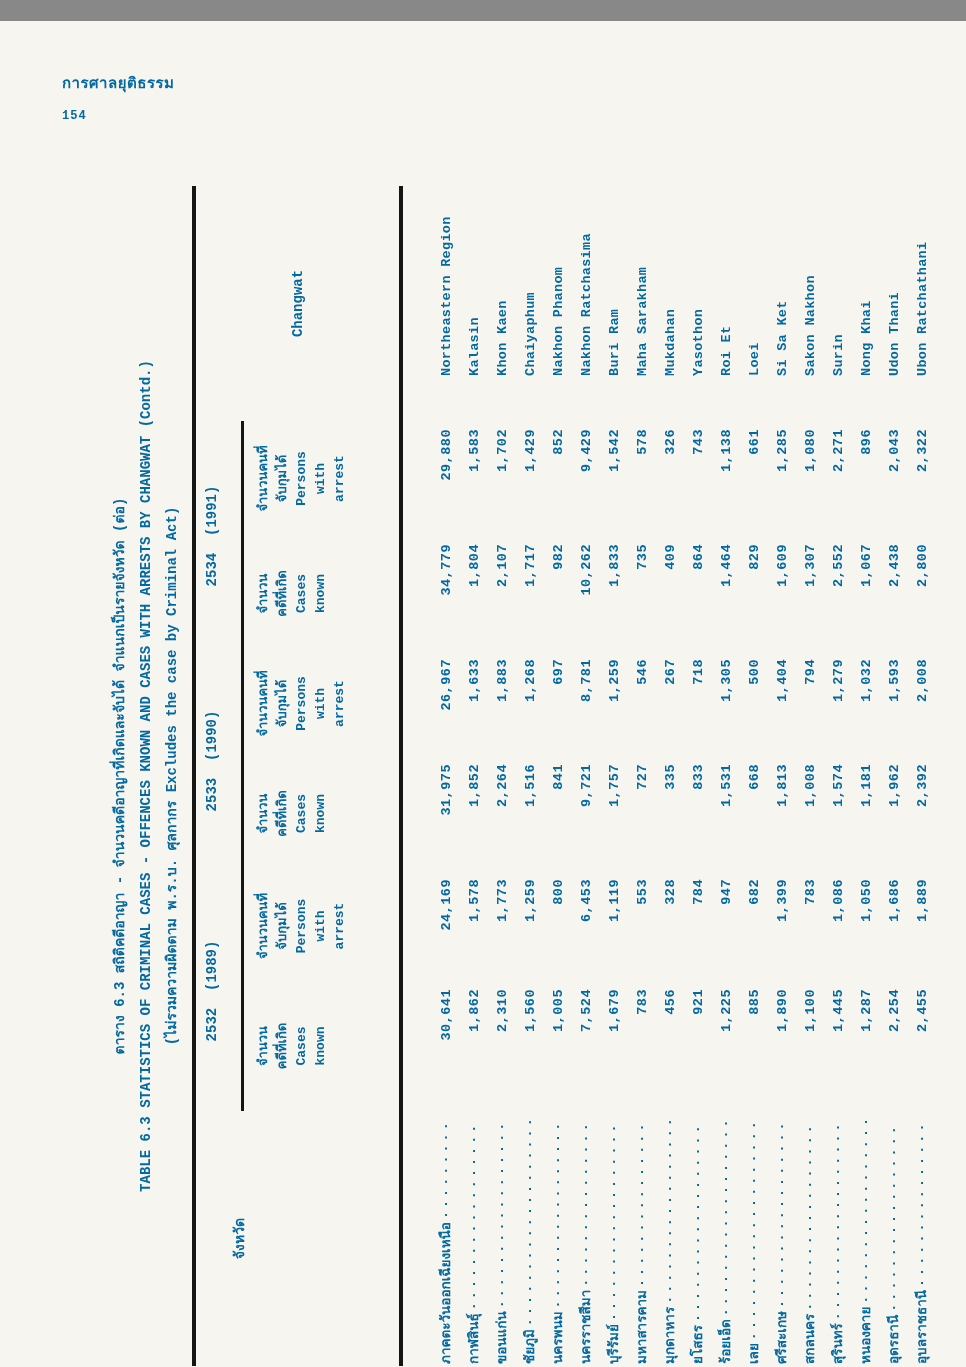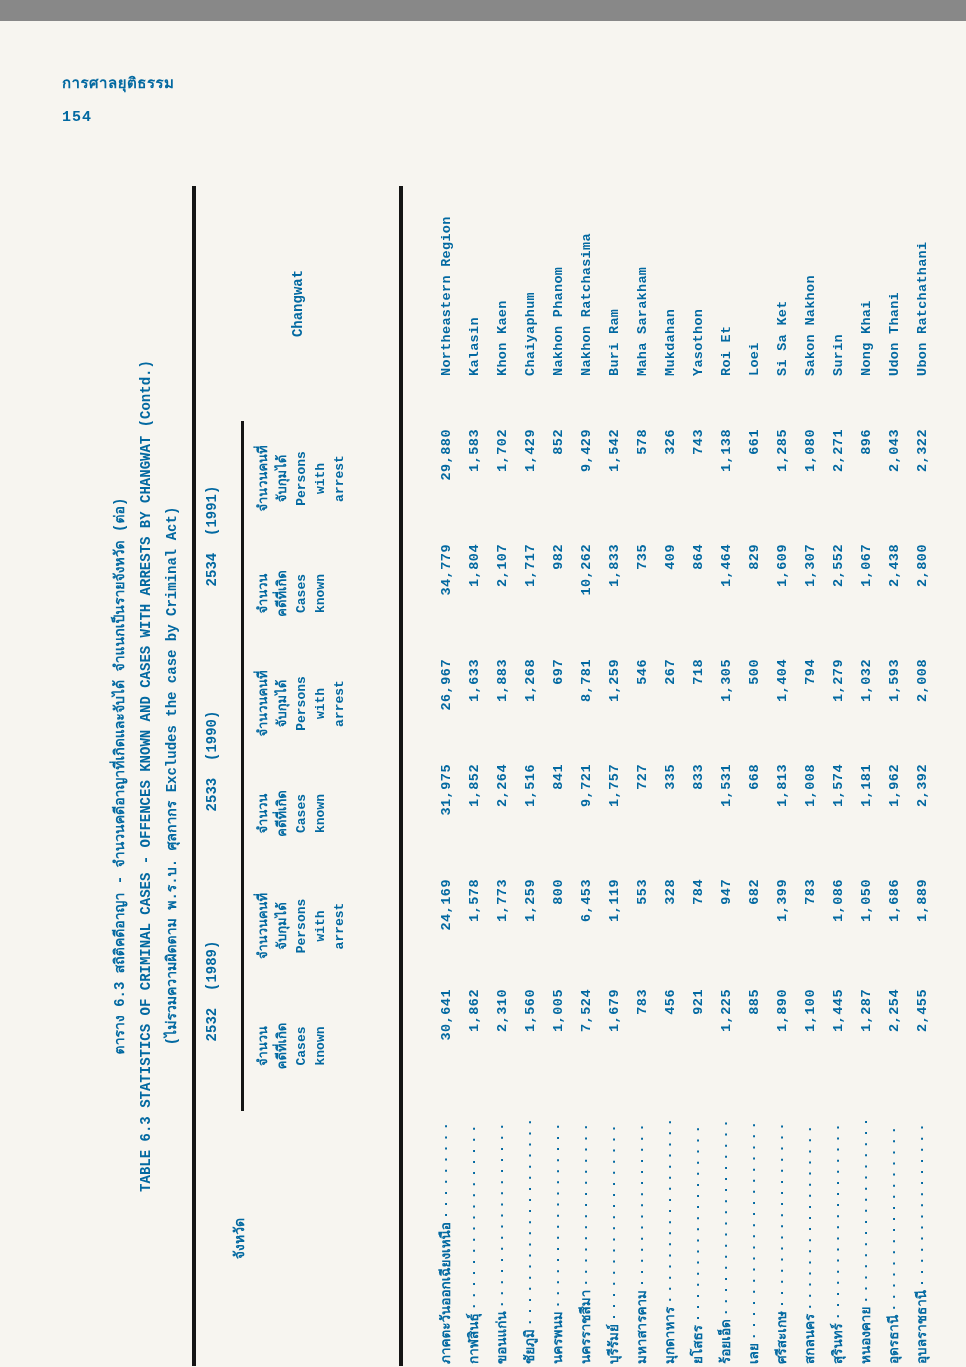--- a/index.html
+++ b/index.html
@@ -7,21 +7,21 @@
   .sheet{
     position:relative; width:966px; height:1367px;
     background:#f7f5f0; color:#0369a1; overflow:hidden;
     font-family:"Liberation Mono","DejaVu Sans Mono",monospace;
     font-weight:bold;
     margin-top:21px;
   }
   
   .page-head{position:absolute; left:62px; top:50px;}
   .dept{font-size:15px; letter-spacing:.5px;}
-  .pageno{font-size:15px; margin-top:14px; letter-spacing:1px;}
+  .pageno{font-size:12px; margin-top:14px; letter-spacing:1px;}
 
   
   .rot{
     position:absolute; left:105px; top:1345px;
     width:1180px; height:850px;
     transform:rotate(-90deg); transform-origin:0 0;
   }
   .title-block{height:85px; text-align:center; padding-top:2px;}
   .title-block div{line-height:26px; font-size:14px; white-space:nowrap;}
 

